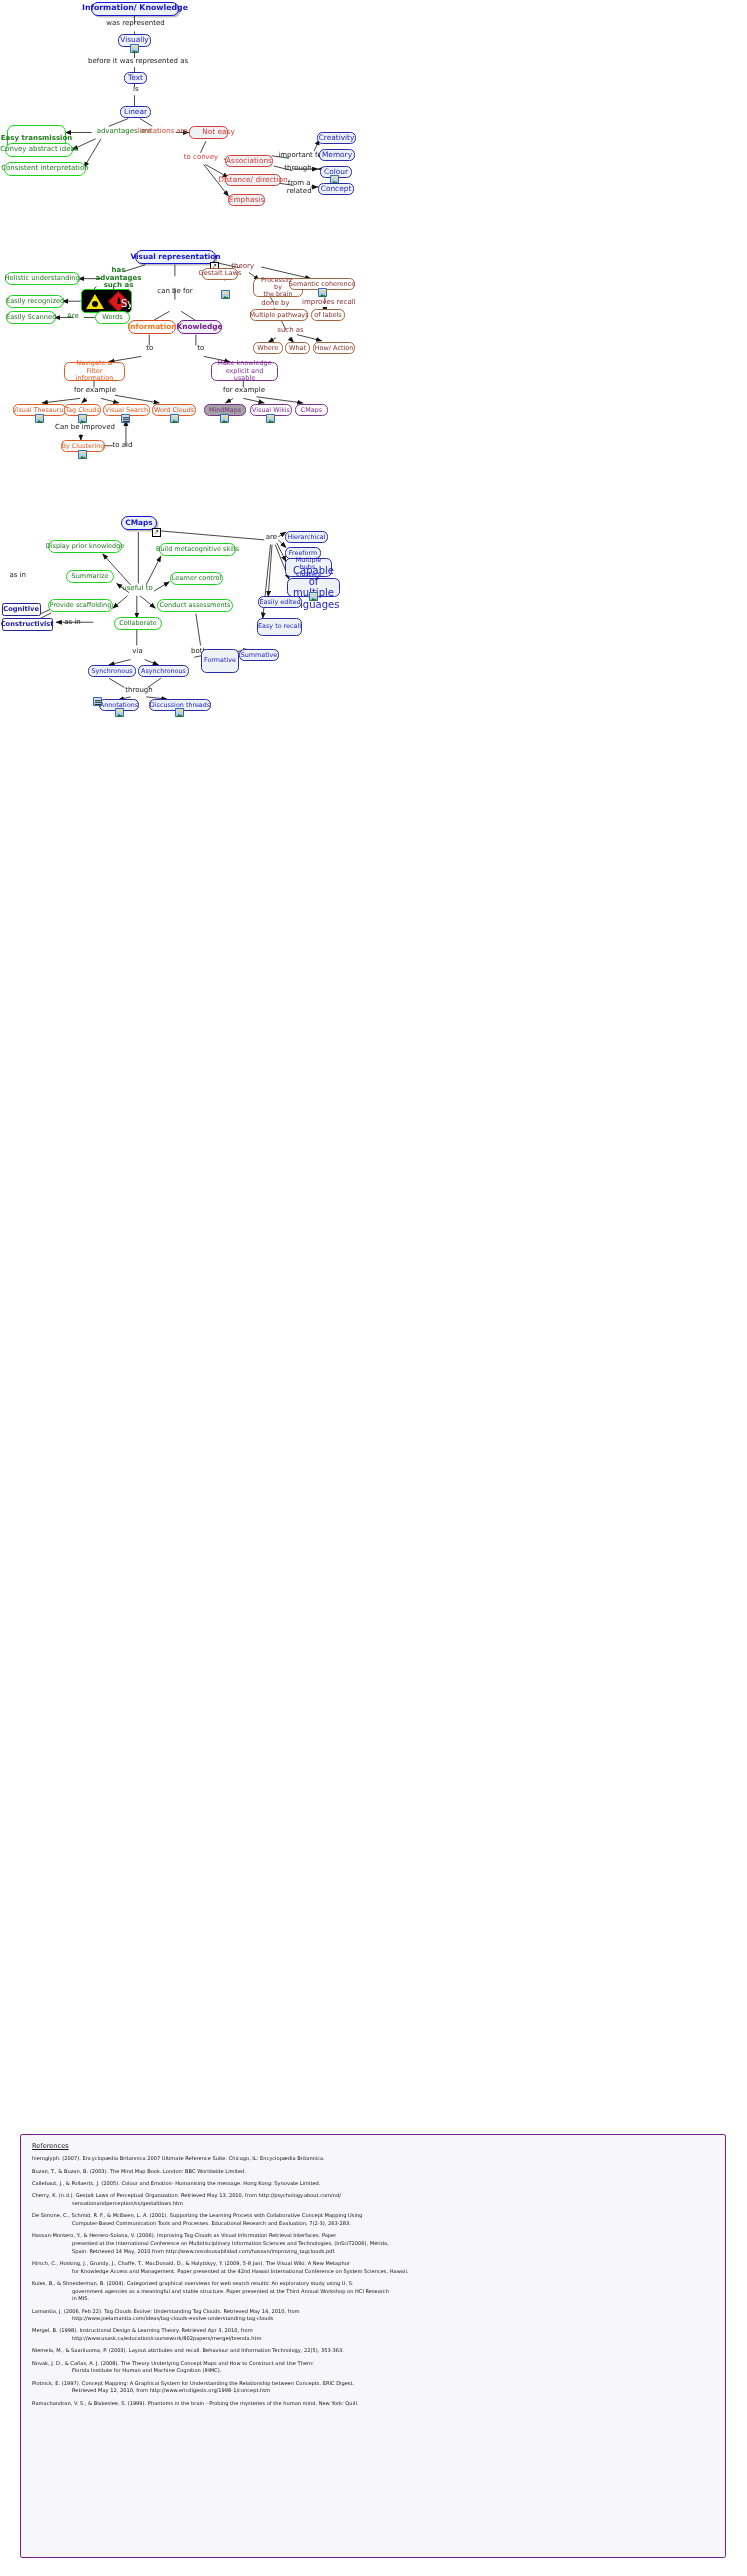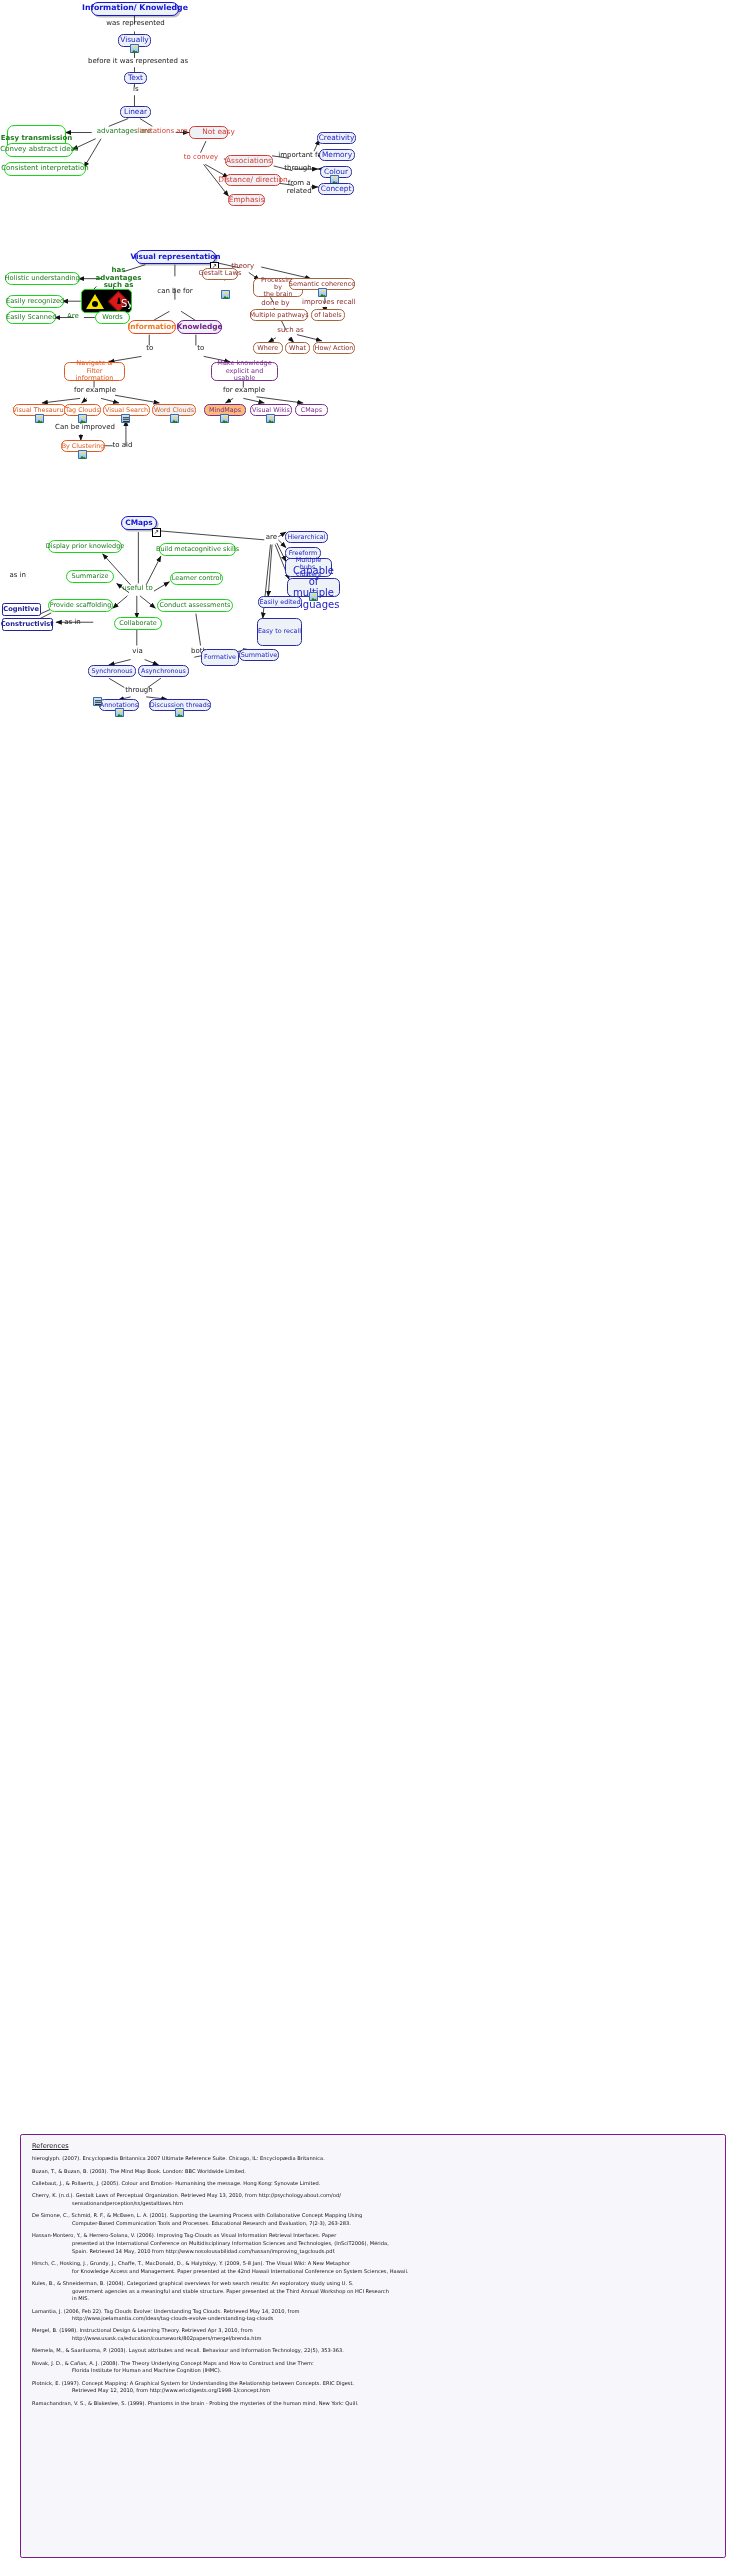--- a/index.html
+++ b/index.html
@@ -465,21 +465,21 @@
 
 <div class="lbl" style="left:53px; top:424px; width:64px;"><span>Can be improved</span></div>
 
 <div class="node n-orange" style="left:61px; top:440px; width:44px; height:12.4px; font-size:6.4px;">
   <span>By Clustering</span>
 </div>
 <span class="res-icon" style="left:78px; top:450px;"></span>
 
 <div class="lbl" style="left:110px; top:442px; width:25px;"><span>to aid</span></div>
 
-<div class="node n-purple" style="left:204px; top:404px; width:42px; height:12.4px; font-size:6.4px; background:#fdba74;">
+<div class="node n-purple" style="left:204px; top:404px; width:42px; height:12.4px; font-size:6.4px; background:#a3a3a3;">
   <span>MindMaps</span>
 </div>
 <span class="res-icon" style="left:220px; top:414px;"></span>
 
 <div class="node n-purple" style="left:250px; top:404px; width:42px; height:12.4px; font-size:6.4px;">
   <span>Visual Wikis</span>
 </div>
 <span class="res-icon" style="left:266px; top:414px;"></span>
 
 <div class="node n-purple" style="left:295px; top:404px; width:33px; height:12.4px; font-size:6.4px;">
@@ -538,27 +538,27 @@
 </div>
 <div class="node n-blue multiline" style="left:287px; top:578px; width:53px; height:18.7px; font-size:10px; flex-direction:column;">
   <span>Capable of</span>
   <span>multiple languages</span>
 </div>
 <span class="res-icon" style="left:309px; top:592px;"></span>
 
 <div class="node n-blue" style="left:258px; top:596px; width:44px; height:12.4px; font-size:6.4px;">
   <span>Easily edited</span>
 </div>
-<div class="node n-blue" style="left:257px; top:618px; width:45px; height:28px; font-size:6.4px;">
+<div class="node n-blue" style="left:257px; top:618px; width:45px; height:18px; font-size:6.4px;">
   <span>Easy to recall</span>
 </div>
 
 <div class="lbl" style="left:189px; top:648px; width:20px;"><span>both</span></div>
 
-<div class="node n-blue" style="left:201px; top:649px; width:38px; height:17px; font-size:6.4px;">
+<div class="node n-blue" style="left:201px; top:649px; width:38px; height:24px; font-size:6.4px;">
   <span>Formative</span>
 </div>
 <div class="node n-blue" style="left:239px; top:649px; width:40px; height:12.4px; font-size:6.4px;">
   <span>Summative</span>
 </div>
 
 <div class="lbl" style="left:129px; top:648px; width:17px;"><span>via</span></div>
 
 <div class="node n-blue" style="left:88px; top:665px; width:48px; height:12.4px; font-size:6.4px;">
   <span>Synchronous</span>

